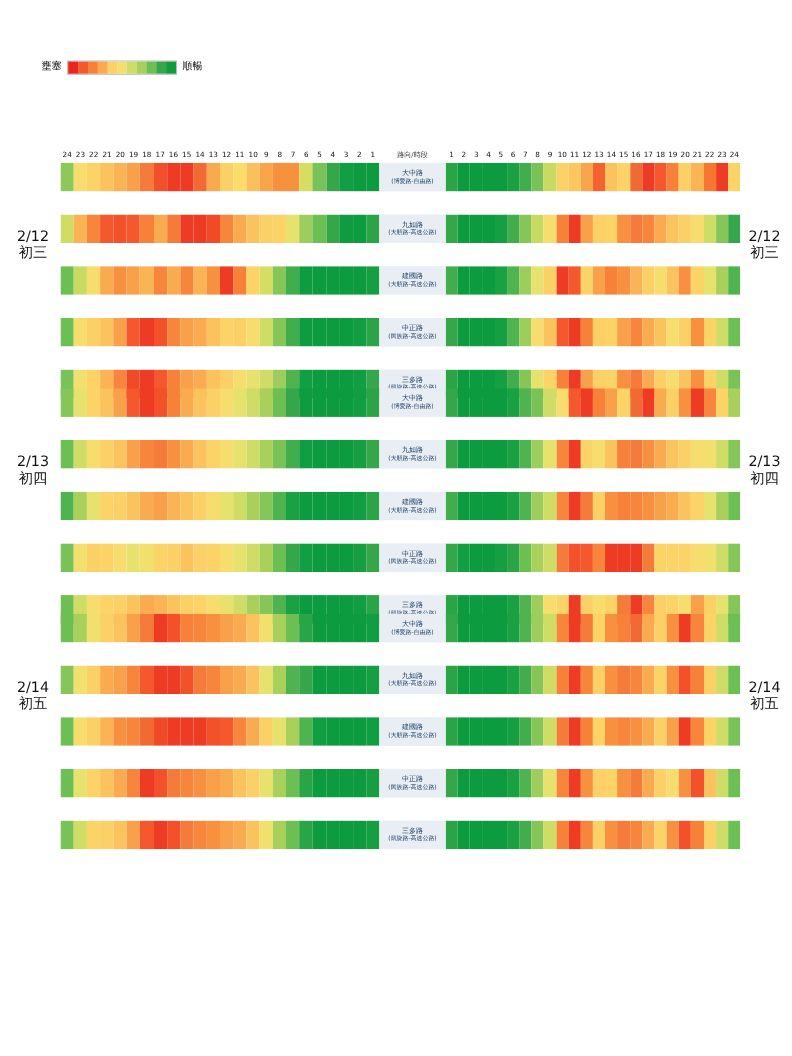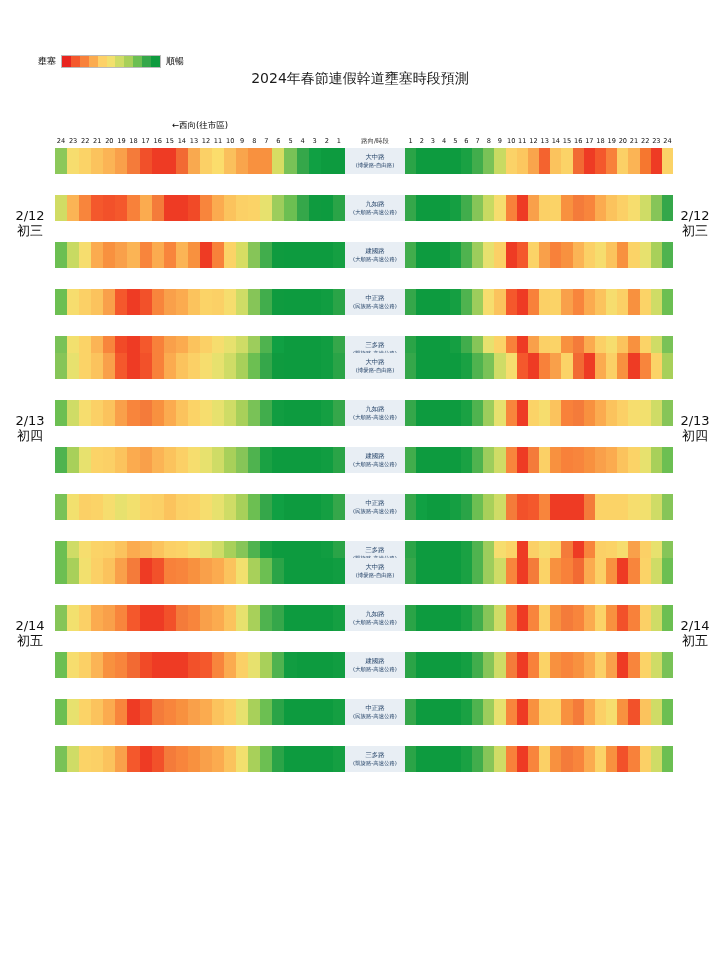--- a/index.html
+++ b/index.html
@@ -102,23 +102,21 @@
         <span style="background: rgb(242, 224, 110);"></span>
         <span style="background: rgb(207, 220, 102);"></span>
         <span style="background: rgb(168, 208, 90);"></span>
         <span style="background: rgb(108, 191, 82);"></span>
         <span style="background: rgb(53, 167, 74);"></span>
         <span style="background: rgb(15, 155, 63);"></span>
       </span>
     <span class="legend-label">順暢</span>
   </div>
 
-  <div id="title">2024年春節連假幹道壅塞時段預測</div>
-
-  <div class="dir-caption" id="dir-west">←西向(往市區)</div>
+
 
   <div class="hour-row" id="hours-west">
       <div class="hr">24</div>
       <div class="hr">23</div>
       <div class="hr">22</div>
       <div class="hr">21</div>
       <div class="hr">20</div>
       <div class="hr">19</div>
       <div class="hr">18</div>
       <div class="hr">17</div>

